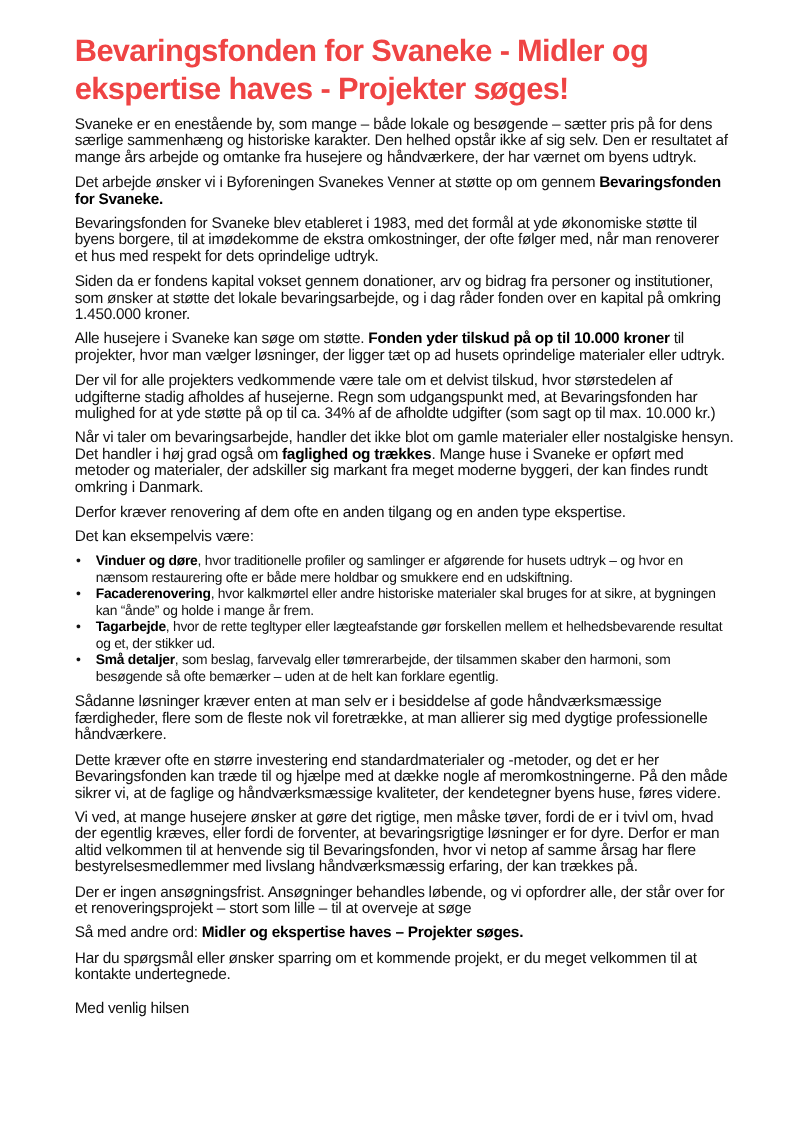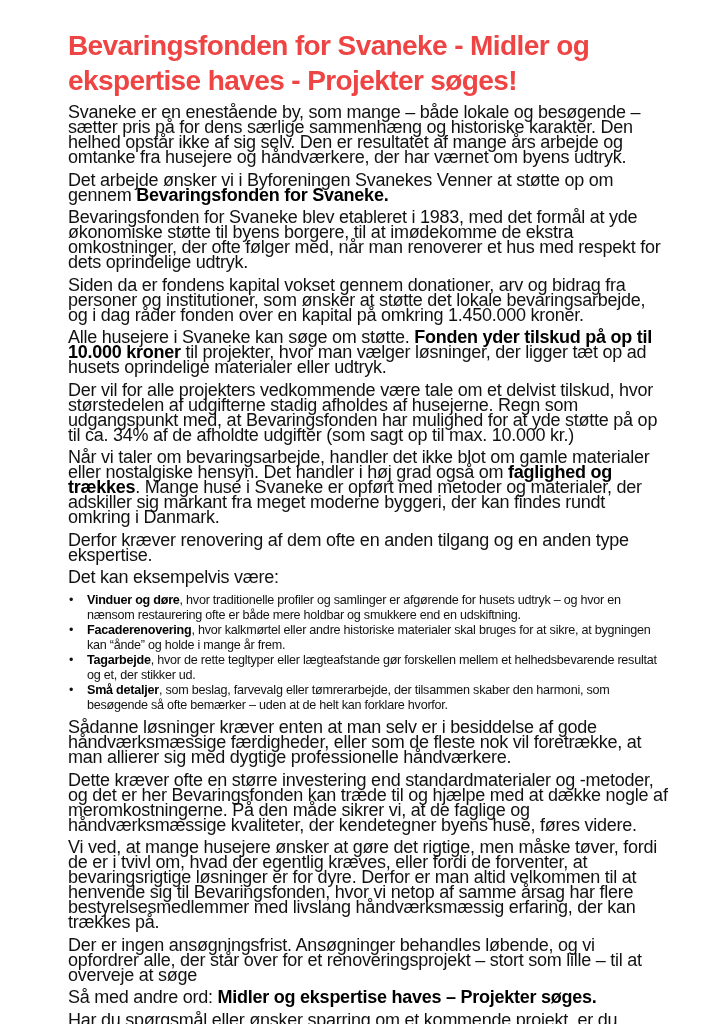--- a/index.html
+++ b/index.html
@@ -6,21 +6,21 @@
   body { width: 724px; height: 1024px; overflow: hidden; position: relative; }
   .page {
     position: absolute; left: 68px; top: 28px; width: 600px;
     font-family: "Liberation Sans", sans-serif; color: #111;
   }
   h1 {
     margin: 0 0 7px 0; font-size: 28px; line-height: 35px; font-weight: bold;
     letter-spacing: -0.6px; color: #ef4444;
   }
   p {
-    margin: 0 0 7.5px 0; font-size: 18px; line-height: 15px; letter-spacing: -0.25px;
+    margin: 0 0 7.5px 0; font-size: 14px; line-height: 15px; letter-spacing: -0.25px;
   }
   b { font-weight: bold; color: #000; }
   ul { margin: 0 0 7.5px 0; padding: 0 0 0 19px; list-style: none; }
   li {
     position: relative; font-size: 12.6px; line-height: 15px; letter-spacing: -0.25px; margin: 0;
   }
   li .bullet { position: absolute; left: -18px; top: 0; }
   .sig p { margin: 0; }
   .sig { margin-top: 16px; }
 </style>
@@ -37,24 +37,24 @@
   <p><span>Alle husejere i Svaneke kan søge om støtte. </span><b>Fonden yder tilskud på op til 10.000 kroner</b><span> til projekter, hvor man vælger løsninger, der ligger tæt op ad husets oprindelige materialer eller udtryk.</span></p>
   <p>Der vil for alle projekters vedkommende være tale om et delvist tilskud, hvor størstedelen af udgifterne stadig afholdes af husejerne. Regn som udgangspunkt med, at Bevaringsfonden har mulighed for at yde støtte på op til ca. 34% af de afholdte udgifter (som sagt op til max. 10.000 kr.)</p>
   <p><span>Når vi taler om bevaringsarbejde, handler det ikke blot om gamle materialer eller nostalgiske hensyn. Det handler i høj grad også om </span><b>faglighed og trækkes</b><span>. Mange huse i Svaneke er opført med metoder og materialer, der adskiller sig markant fra meget moderne byggeri, der kan findes rundt omkring i Danmark.</span></p>
   <p>Derfor kræver renovering af dem ofte en anden tilgang og en anden type ekspertise.</p>
   <p>Det kan eksempelvis være:</p>
 
   <ul>
     <li><span class="bullet">•</span><b>Vinduer og døre</b><span>, hvor traditionelle profiler og samlinger er afgørende for husets udtryk – og hvor en nænsom restaurering ofte er både mere holdbar og smukkere end en udskiftning.</span></li>
     <li><span class="bullet">•</span><b>Facaderenovering</b><span>, hvor kalkmørtel eller andre historiske materialer skal bruges for at sikre, at bygningen kan “ånde” og holde i mange år frem.</span></li>
     <li><span class="bullet">•</span><b>Tagarbejde</b><span>, hvor de rette tegltyper eller lægteafstande gør forskellen mellem et helhedsbevarende resultat og et, der stikker ud.</span></li>
-    <li><span class="bullet">•</span><b>Små detaljer</b><span>, som beslag, farvevalg eller tømrerarbejde, der tilsammen skaber den harmoni, som besøgende så ofte bemærker – uden at de helt kan forklare hvorfor.</span></li>
+    <li><span class="bullet">•</span><b>Små detaljer</b><span>, som beslag, farvevalg eller tømrerarbejde, der tilsammen skaber den harmoni, som besøgende så ofte bemærker – uden at de helt kan forklare egentlig.</span></li>
   </ul>
 
-  <p>Sådanne løsninger kræver enten at man selv er i besiddelse af gode håndværksmæssige færdigheder, eller som de fleste nok vil foretrække, at man allierer sig med dygtige professionelle håndværkere.</p>
+  <p>Sådanne løsninger kræver enten at man selv er i besiddelse af gode håndværksmæssige færdigheder, flere som de fleste nok vil foretrække, at man allierer sig med dygtige professionelle håndværkere.</p>
   <p>Dette kræver ofte en større investering end standardmaterialer og -metoder, og det er her Bevaringsfonden kan træde til og hjælpe med at dække nogle af meromkostningerne. På den måde sikrer vi, at de faglige og håndværksmæssige kvaliteter, der kendetegner byens huse, føres videre.</p>
   <p>Vi ved, at mange husejere ønsker at gøre det rigtige, men måske tøver, fordi de er i tvivl om, hvad der egentlig kræves, eller fordi de forventer, at bevaringsrigtige løsninger er for dyre. Derfor er man altid velkommen til at henvende sig til Bevaringsfonden, hvor vi netop af samme årsag har flere bestyrelsesmedlemmer med livslang håndværksmæssig erfaring, der kan trækkes på.</p>
   <p>Der er ingen ansøgningsfrist. Ansøgninger behandles løbende, og vi opfordrer alle, der står over for et renoveringsprojekt – stort som lille – til at overveje at søge</p>
   <p><span>Så med andre ord:  </span><b>Midler og ekspertise haves – Projekter søges.</b></p>
   <p>Har du spørgsmål eller ønsker sparring om et kommende projekt, er du meget velkommen til at kontakte undertegnede.</p>
 
   <div class="sig">
     <p>Med venlig hilsen</p>
   </div>
 </div>

